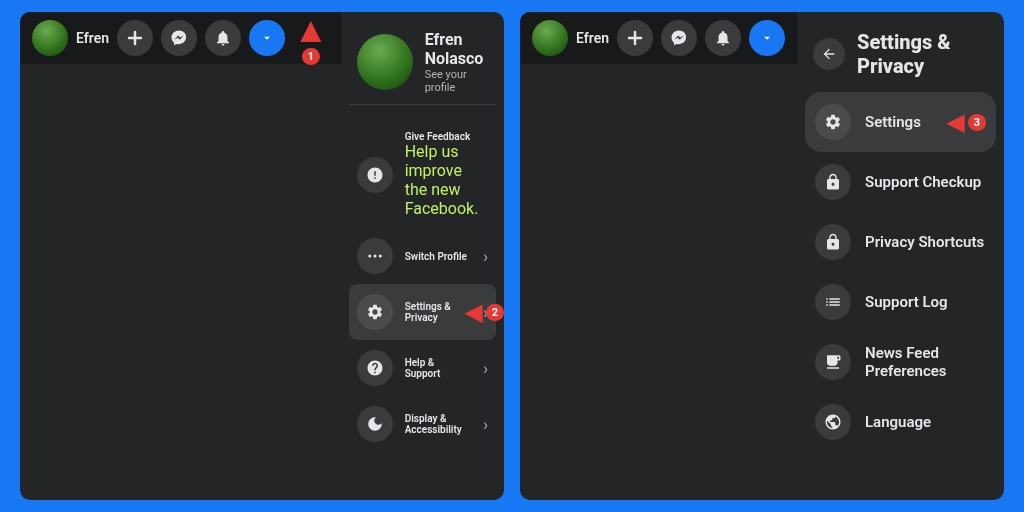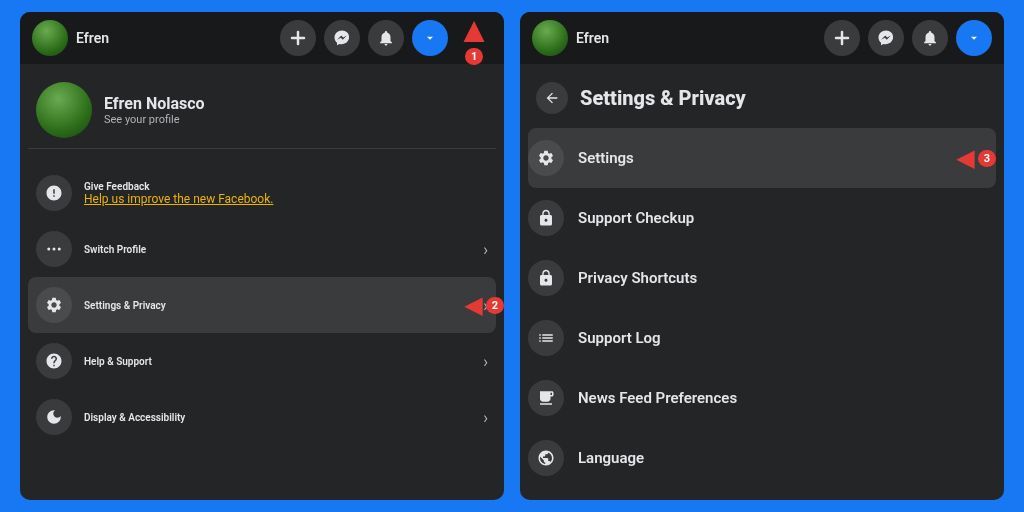--- a/index.html
+++ b/index.html
@@ -21,21 +21,21 @@
       height: 100%;
       align-items: flex-start;
     }
     .panel {
       background-color: #242526;
       border-radius: 10px;
       overflow: hidden;
       flex: 1;
       height: 100%;
       display: flex;
-      flex-direction: column;
+      flex-direction: row;
     }
     
     .nav-bar {
       background-color: #18191a;
       display: flex;
       align-items: center;
       padding: 8px 12px;
       gap: 8px;
       height: 52px;
     }
@@ -136,23 +136,22 @@
     .menu-icon svg {
       fill: #e4e6ea;
     }
     .menu-text {}
     .menu-title {
       color: #e4e6ea;
       font-size: 10px;
       font-weight: 600;
     }
     .menu-subtitle {
-      color: #eab308;
-      font-size: 12px;
-      text-decoration: underline;
+      color: #bef264;
+      font-size: 16px;
     }
     .menu-chevron {
       margin-left: auto;
       color: #b0b3b8;
       font-size: 16px;
     }
 
     
     .right-menu-content {
       padding: 8px;
@@ -177,22 +176,22 @@
       flex-shrink: 0;
     }
     .back-title {
       color: #e4e6ea;
       font-size: 20px;
       font-weight: 800;
     }
     .right-menu-item {
       display: flex;
       align-items: center;
-      padding: 12px 0;
-      border-radius: 8px;
+      padding: 12px 10px;
+      border-radius: 16px;
       cursor: pointer;
       gap: 14px;
       position: relative;
     }
     .right-menu-item.highlighted {
       background-color: #3a3b3c;
     }
     .right-icon {
       width: 36px;
       height: 36px;

